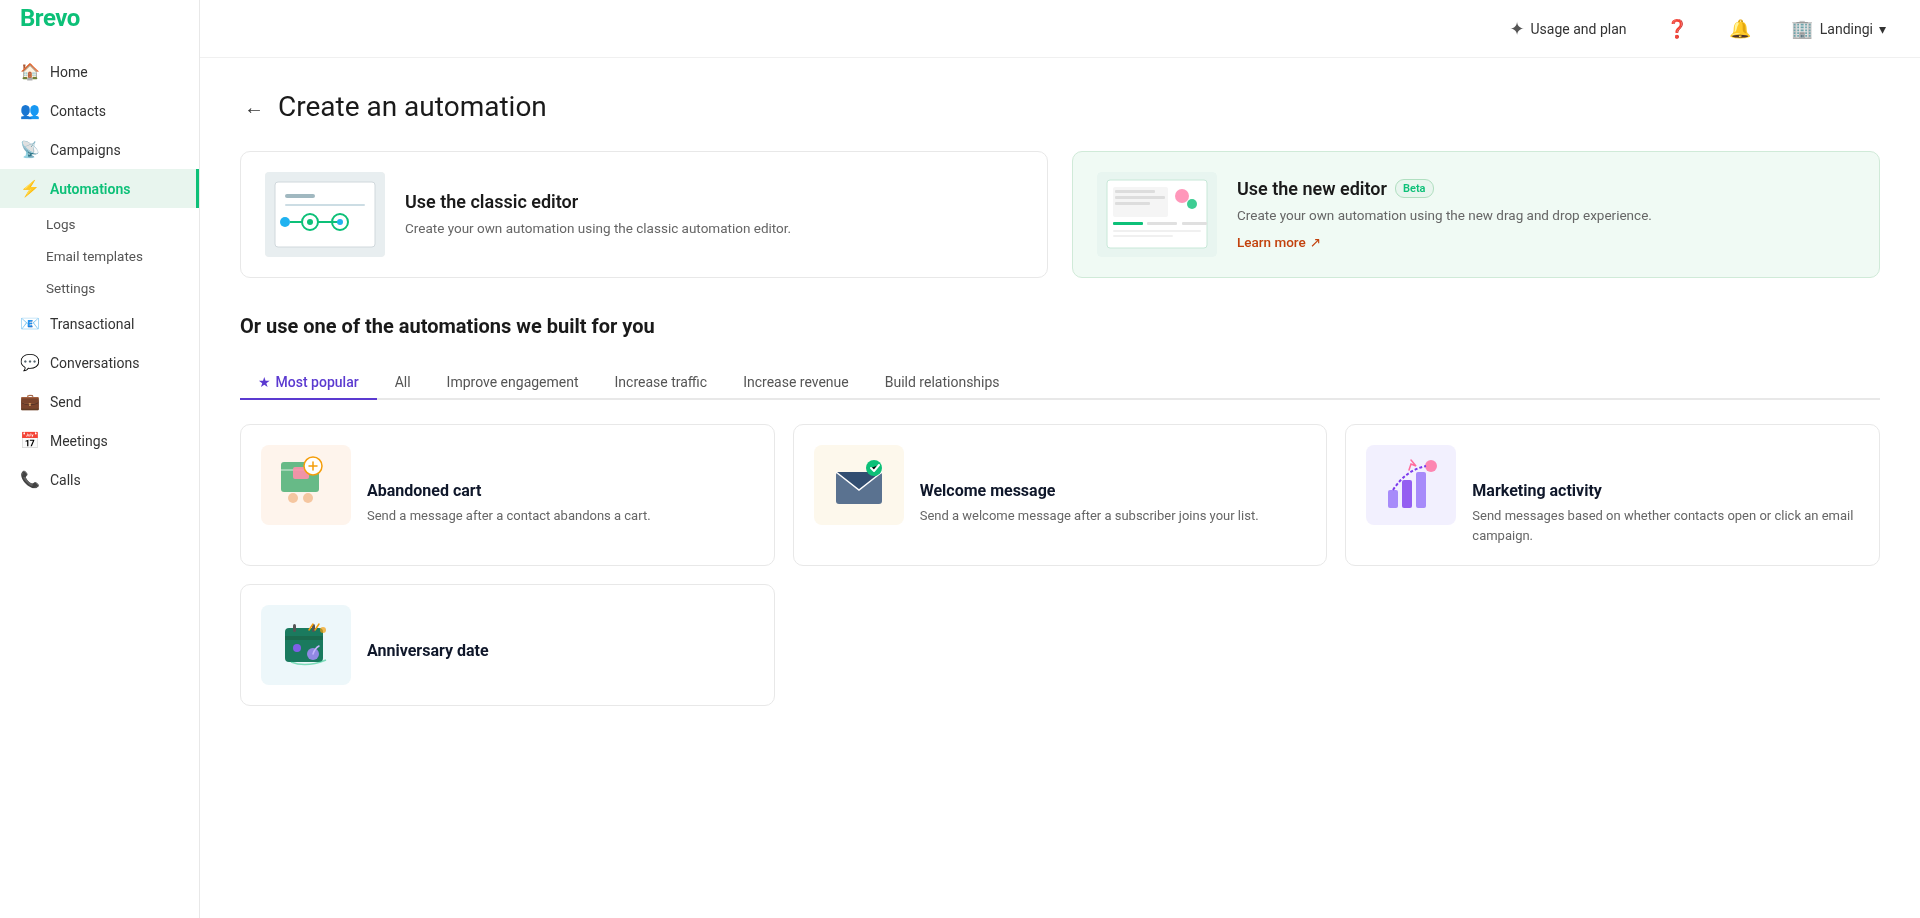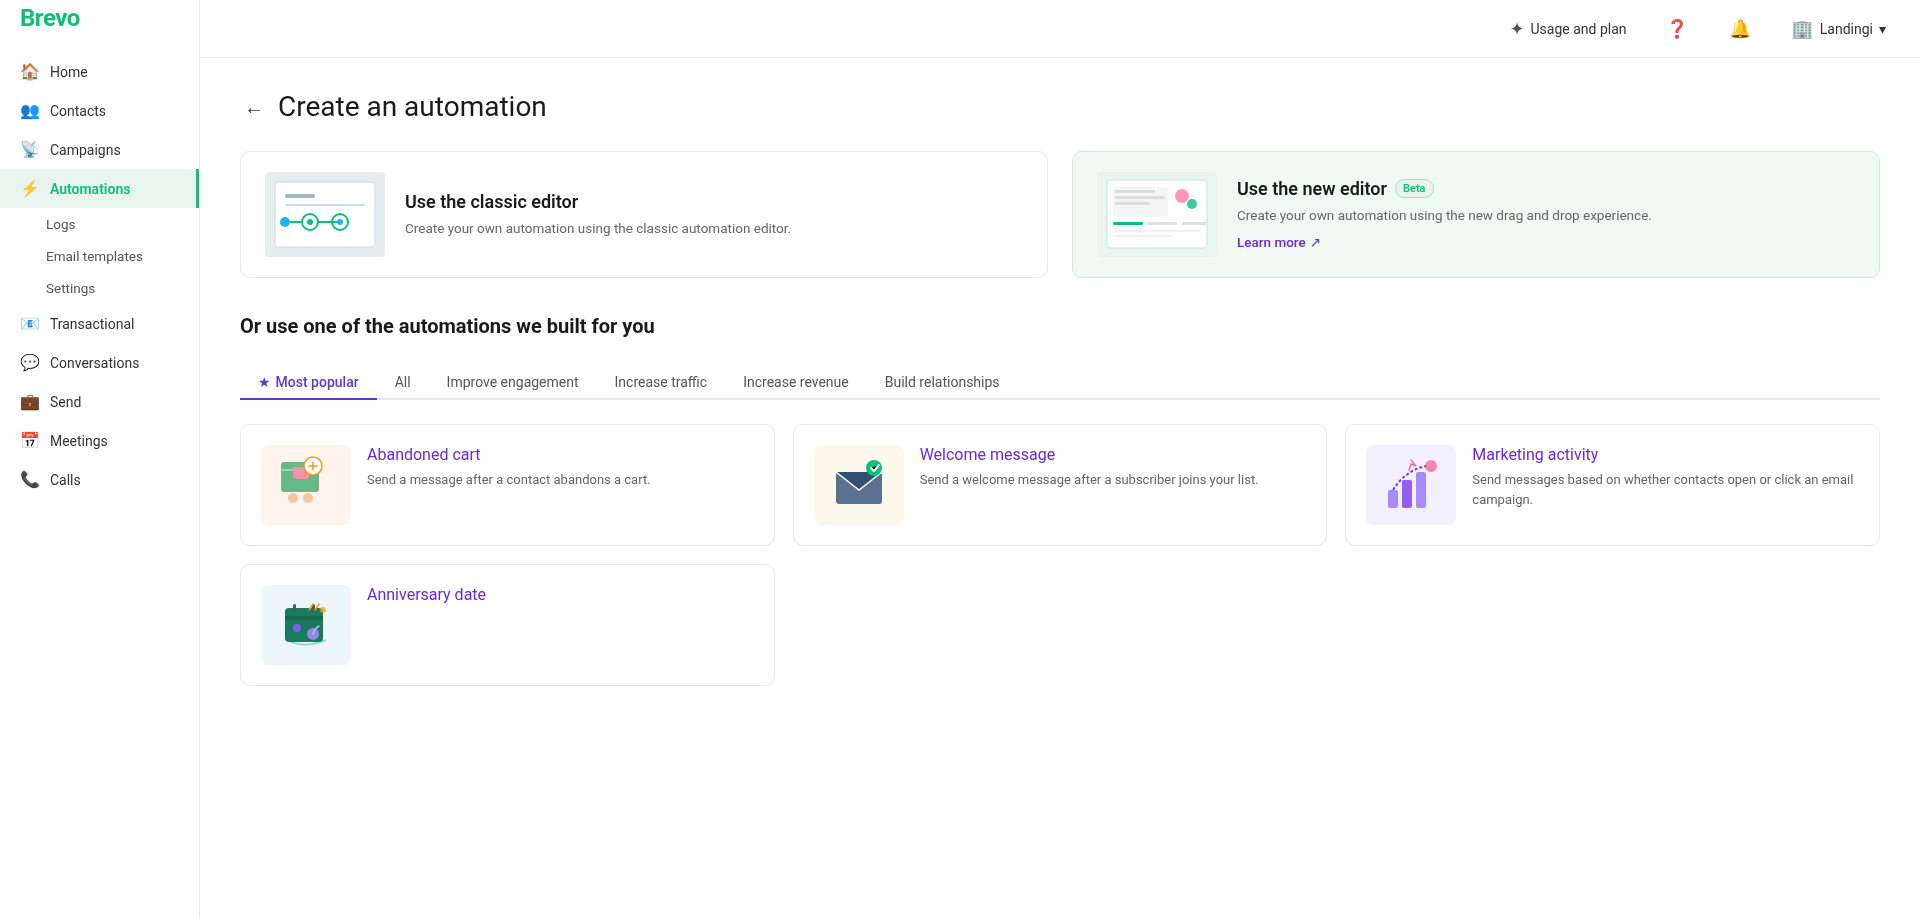--- a/index.html
+++ b/index.html
@@ -167,21 +167,21 @@
     }
     .editor-card-desc {
       font-size: 13.5px;
       color: #666;
       line-height: 1.5;
     }
     .learn-more {
       display: inline-flex;
       align-items: center;
       gap: 4px;
-      color: #6d28d9;
+      color: #c2410c;
       font-size: 13.5px;
       font-weight: 500;
       margin-top: 8px;
       cursor: pointer;
       text-decoration: none;
     }
 
     
     .section-title {
       font-size: 20px;
@@ -245,23 +245,24 @@
       font-size: 36px;
     }
     .automation-card-icon.peach { background: #fef4ec; }
     .automation-card-icon.mint { background: #edfaf3; }
     .automation-card-icon.cream { background: #fdf8ec; }
     .automation-card-icon.lavender { background: #f2f0fe; }
     .automation-card-icon.teal { background: #edf7fa; }
     .automation-card-body {}
     .automation-card-title {
       font-size: 16px;
-      font-weight: 400;
-      color: #6d28d9;
+      font-weight: 700;
+      color: #0f172a;
       margin-bottom: 6px;
+      margin-top: 36px;
     }
     .automation-card-desc {
       font-size: 13px;
       color: #666;
       line-height: 1.5;
     }
 
     
     .classic-editor-svg { background: #f0f0f0; border-radius: 4px; }
     .new-editor-svg { background: #f5fff9; border-radius: 4px; }

